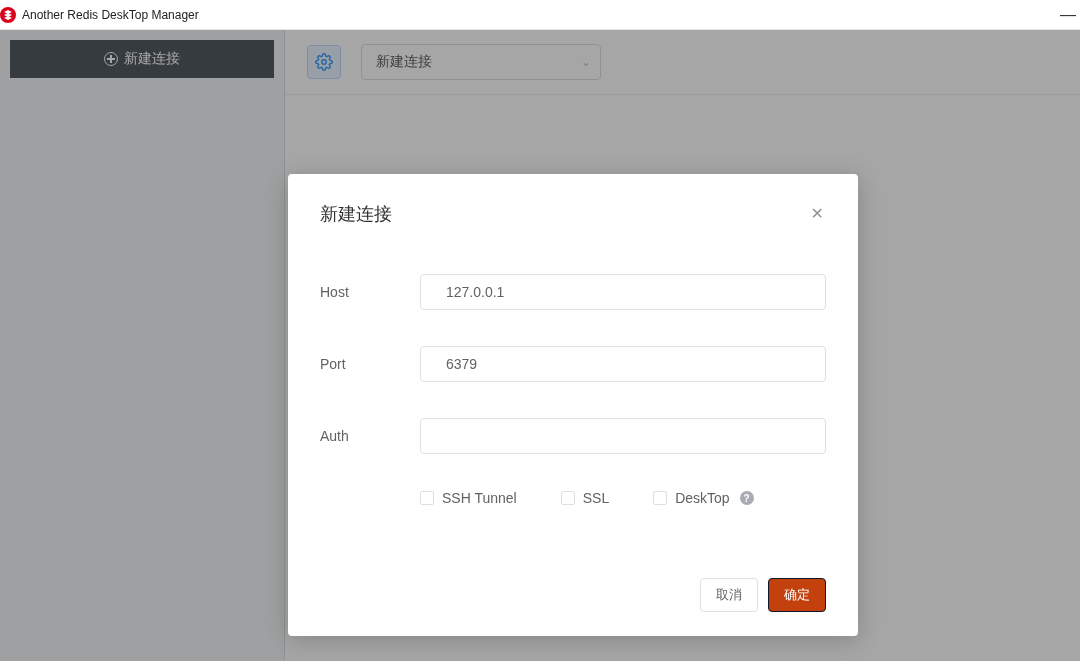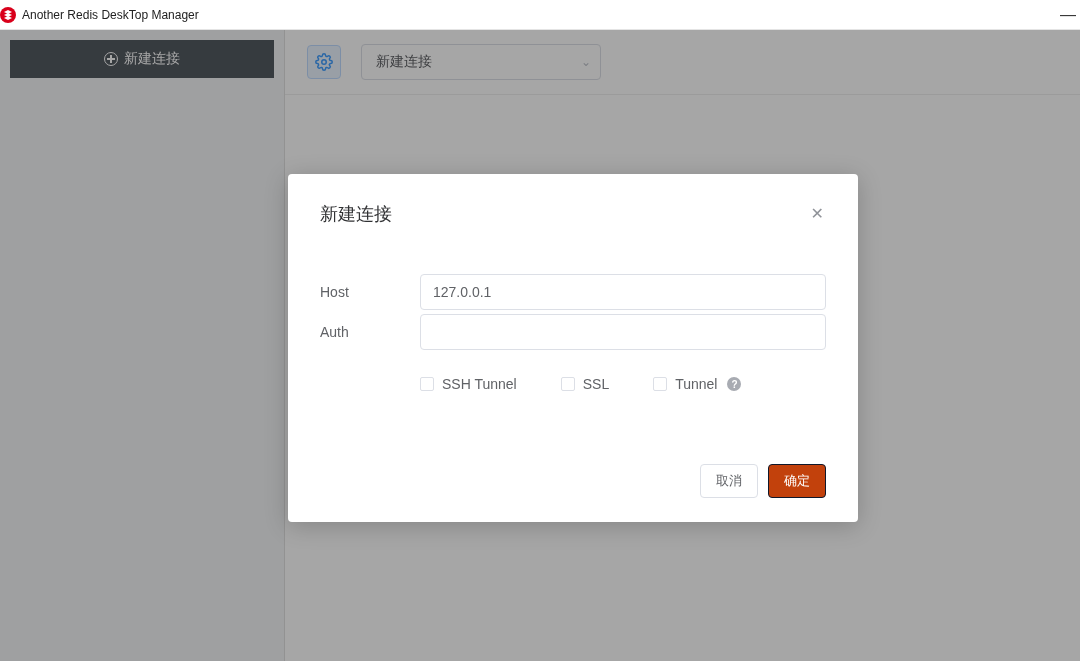--- a/index.html
+++ b/index.html
@@ -24,23 +24,23 @@
     .lang-select { position: relative; width: 240px; height: 36px; }
     .lang-select-input { width: 100%; height: 100%; border: 1px solid #dcdfe6; border-radius: 4px; background: #fff; padding: 0 30px 0 14px; font-size: 14px; color: #606266; display: flex; align-items: center; cursor: pointer; }
     .lang-select .chev { position: absolute; right: 10px; top: 50%; transform: translateY(-50%); color: #c0c4cc; font-size: 12px; pointer-events: none; }
     .content { flex: 1; background: #fff; }
     
     .overlay { position: absolute; top: 30px; left: 0; width: 1080px; height: 631px; background: rgba(0,0,0,0.35); }
     .dialog { position: absolute; top: 144px; left: 288px; width: 570px; background: #fff; border-radius: 4px; box-shadow: 0 4px 24px rgba(0,0,0,0.2); padding: 28px 32px 24px 32px; }
     .dialog-header { display: flex; align-items: center; justify-content: space-between; margin-bottom: 48px; }
     .dialog-title { font-size: 18px; color: #303133; font-weight: 500; }
     .dialog-close { color: #909399; font-size: 16px; cursor: pointer; padding: 2px; line-height: 1; }
-    .form-row { display: flex; align-items: center; margin-bottom: 4px; }
+    .form-row { display: flex; align-items: center; margin-bottom: 36px; }
     .form-label { width: 100px; font-size: 14px; color: #606266; }
-    .form-input { flex: 1; height: 36px; border: 1px solid #dcdfe6; border-radius: 4px; padding: 0 12px; font-size: 14px; color: #606266; outline: none; }
+    .form-input { flex: 1; height: 36px; border: 1px solid #dcdfe6; border-radius: 4px; padding: 0 25px; font-size: 14px; color: #606266; outline: none; }
     .check-row { display: flex; gap: 44px; padding-left: 100px; margin-top: 26px; }
     .chk { display: flex; align-items: center; gap: 8px; font-size: 14px; color: #606266; cursor: pointer; }
     .chk-box { width: 14px; height: 14px; border: 1px solid #dcdfe6; border-radius: 2px; background: #fff; }
     .help-icon { width: 14px; height: 14px; border-radius: 50%; background: #a8abb2; color: #fff; display: inline-flex; align-items: center; justify-content: center; font-size: 10px; font-weight: bold; margin-left: 2px; }
     .dialog-footer { display: flex; justify-content: flex-end; gap: 10px; margin-top: 72px; align-items: flex-end; }
     .btn { min-width: 58px; height: 34px; padding: 0 14px; border-radius: 4px; font-size: 13px; cursor: pointer; display: inline-flex; align-items: center; justify-content: center; }
     .btn-default { background: #fff; border: 1px solid #dcdfe6; color: #606266; }
     .btn-primary { background: #c2410c; border: 1px solid #0f172a; color: #fff; }
   </style>
 </head>
@@ -87,36 +87,40 @@
       <div class="dialog-close">
         <span>✕</span>
       </div>
     </div>
 
     <div class="form-row">
       <div class="form-label">Host</div>
       <input class="form-input" value="127.0.0.1" style="">
     </div>
     <div class="form-row">
+      <div class="form-label">Port</div>
+      <input class="form-input" value="6379" style="">
+    </div>
+    <div class="form-row">
       <div class="form-label">Auth</div>
       <input class="form-input" value="" style="">
     </div>
 
     <div class="check-row">
       <label class="chk">
         <span class="chk-box"></span>
         <span>SSH Tunnel</span>
       </label>
       <label class="chk">
         <span class="chk-box"></span>
         <span>SSL</span>
       </label>
       <label class="chk">
         <span class="chk-box"></span>
-        <span>Tunnel</span>
+        <span>DeskTop</span>
         <span class="help-icon">?</span>
       </label>
     </div>
 
     <div class="dialog-footer">
       <button class="btn btn-default">取消</button>
       <button class="btn btn-primary">确定</button>
     </div>
   </div>
 </div>

